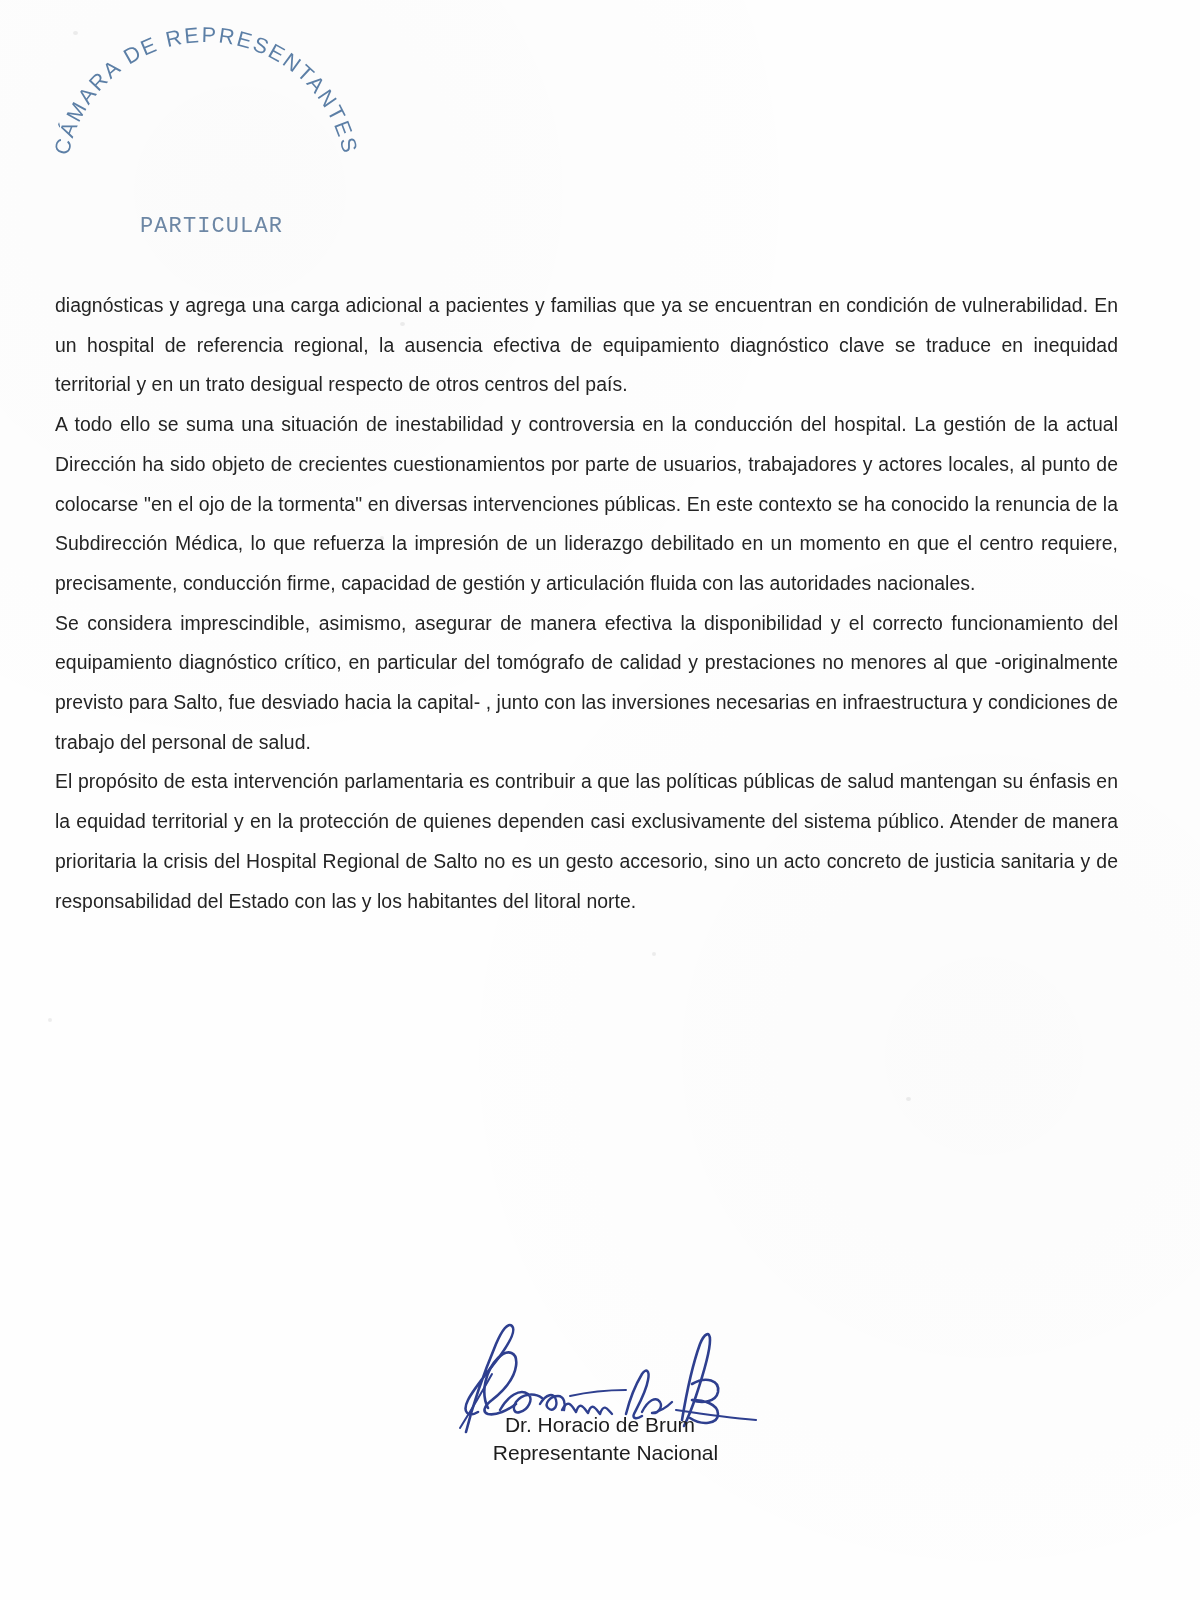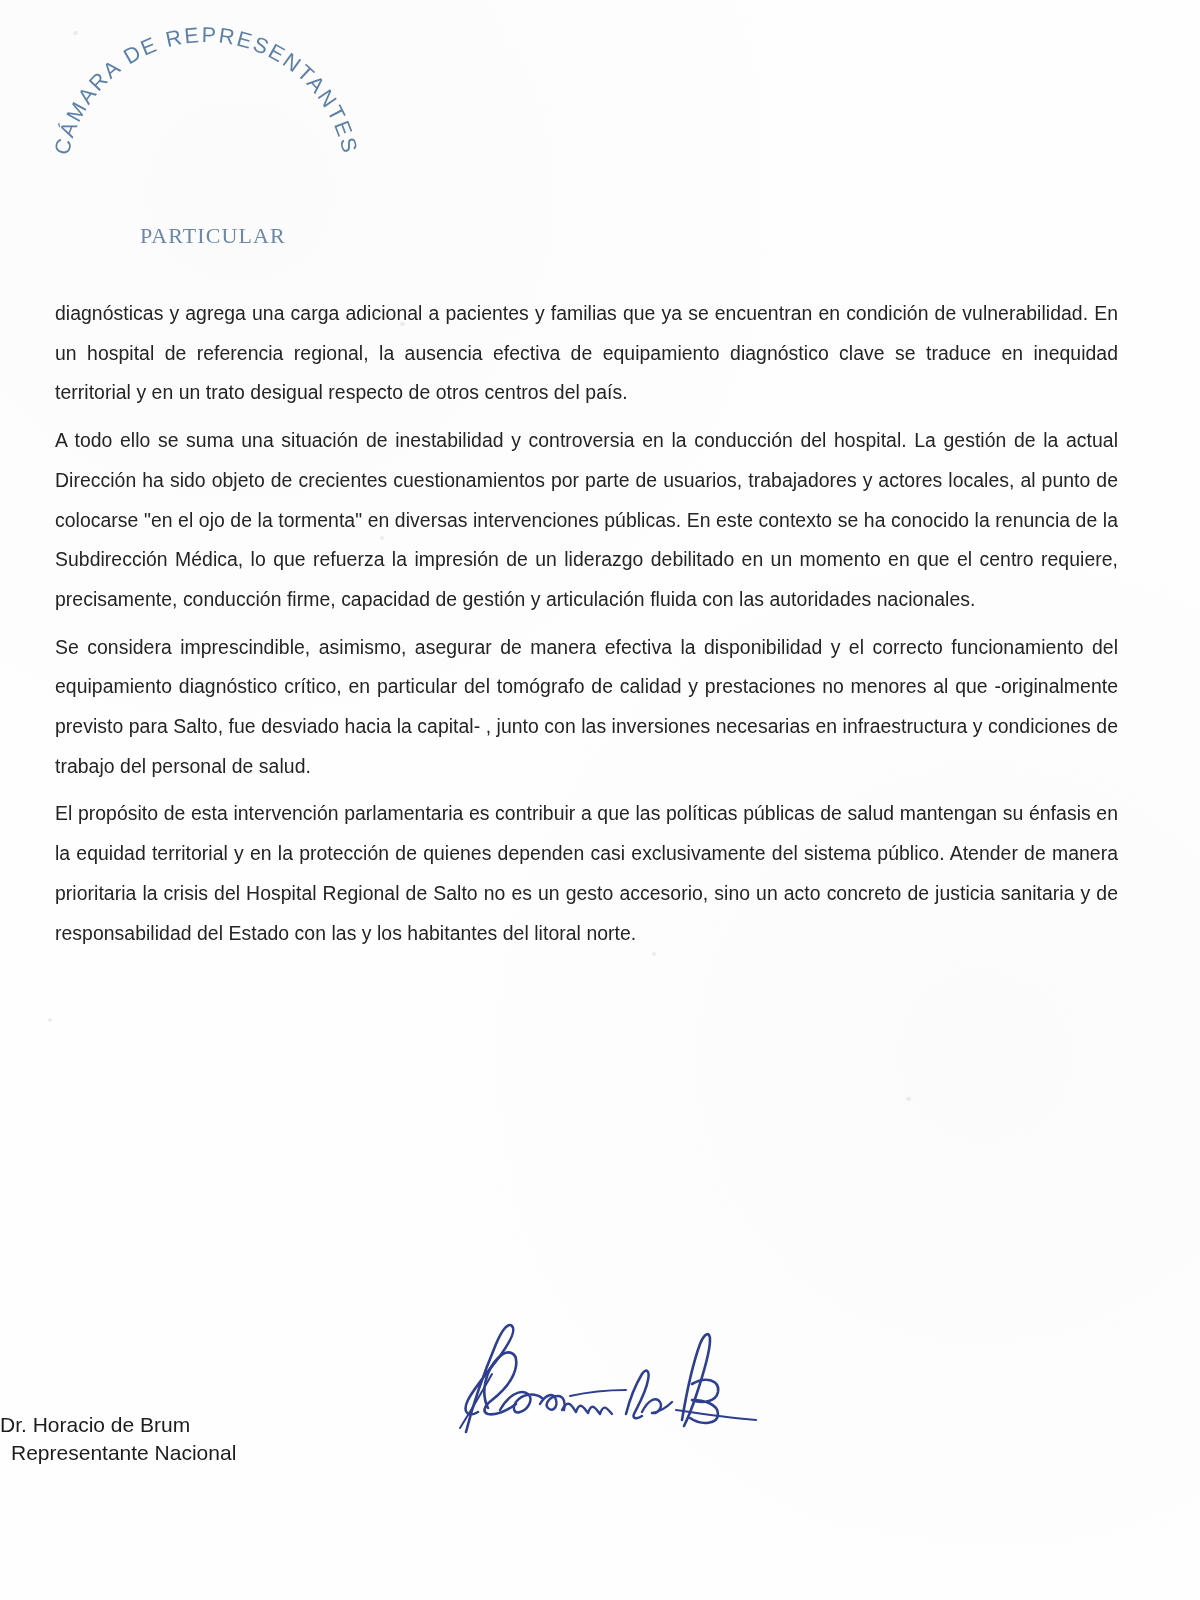--- a/index.html
+++ b/index.html
@@ -45,55 +45,56 @@
     font-size: 21.5px;
     font-weight: 400;
     letter-spacing: 2.2px;
     fill: #5c7fa6;
   }
 
   
   .particular {
     position: absolute;
     left: 140px;
-    top: 223px;
-    font-family: Liberation Serif, serif;
+    top: 214px;
+    font-family: Liberation Mono, monospace;
     font-size: 22px;
     letter-spacing: 1.1px;
     color: #6d87a5;
     white-space: nowrap;
   }
 
   
   .body-text {
     position: absolute;
     left: 55px;
     top: 286px;
     width: 1063px;
   }
   .body-text p {
-    margin: 8px 0 0 0;
+    margin: 0 0 0 0;
     text-align: justify;
     text-justify: inter-word;
     font-family: "Liberation Sans", sans-serif;
     font-size: 19.4px;
     line-height: 39.7px;
     color: #242424;
     letter-spacing: 0.05px;
   }
   .body-text p.first {
     text-indent: 0;
   }
 
   
   .signature-block {
     position: absolute;
     left: 0;
     top: 1300px;
     width: 1200px;
+    text-align: center;
   }
   .sig-wrap {
     position: relative;
     width: 340px;
     height: 135px;
     margin: 0 auto;
   }
   .sig-wrap svg {
     position: absolute;
     left: 0;

